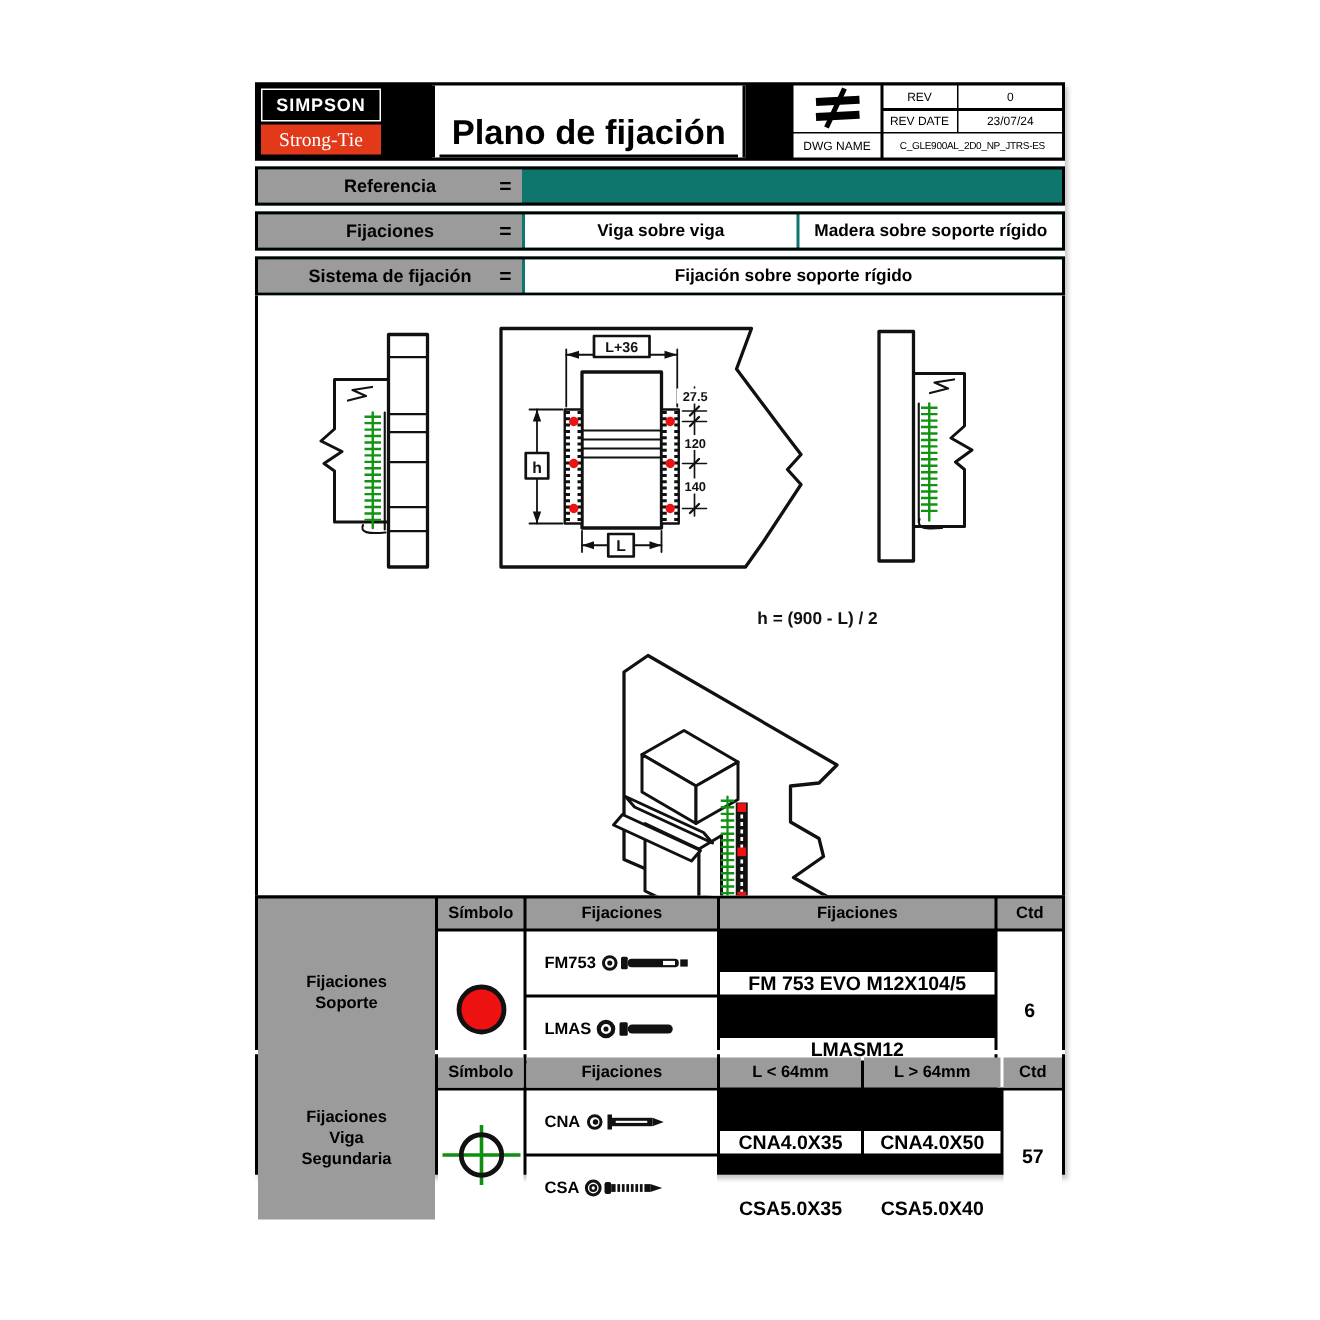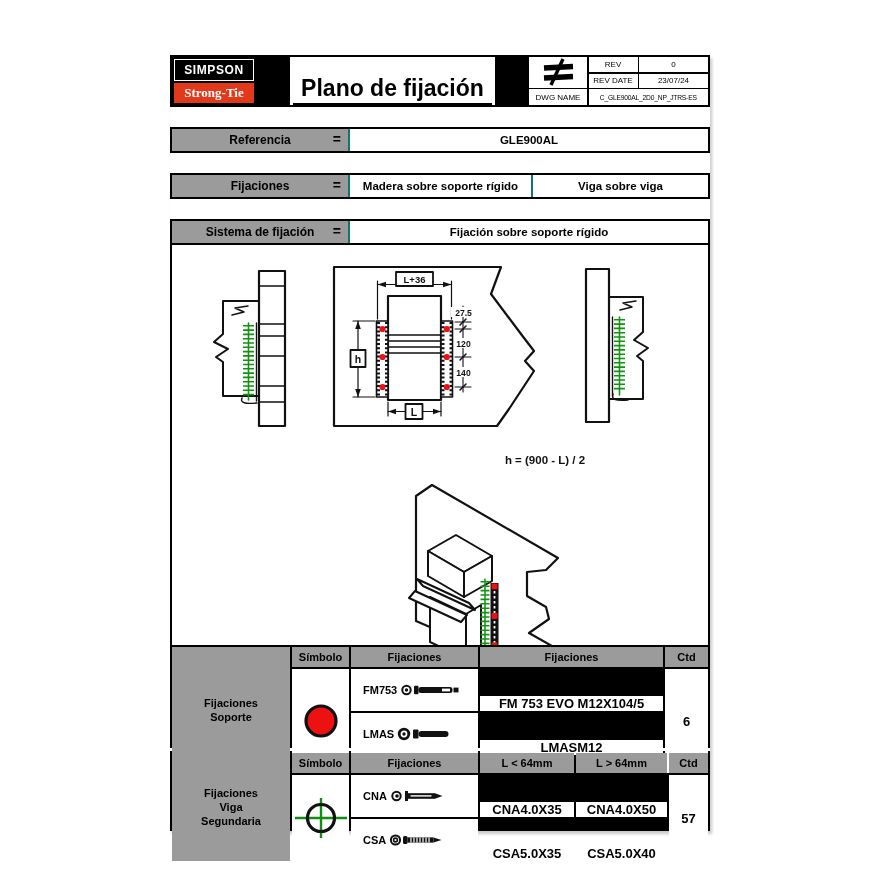--- a/index.html
+++ b/index.html
@@ -12,32 +12,32 @@
     position:absolute;left:170px;top:55px;width:540px;
     box-shadow:2px 3px 3px #c8c8c8;background:#fff;
   }
   
   .hd{display:grid;grid-template-columns:84px 1fr 179px;height:52px;
       border:2.5px solid #000;box-sizing:border-box;background:#000;gap:32px;}
   .logo{display:flex;flex-direction:column;background:#000;padding:2px;box-sizing:border-box;}
   .logo-top{flex:1;background:#000;border:1.5px solid #fff;color:#fff;display:flex;
       align-items:center;justify-content:center;font-weight:bold;font-size:12px;letter-spacing:.6px;}
   .logo-bot{flex:1;margin-top:2px;background:#e2391b;color:#fff;display:flex;align-items:center;
-      justify-content:center;font-family:"Liberation Serif",serif;font-weight:bold;font-size:13px;text-align:center;}
+      justify-content:center;font-family:"Liberation Serif",serif;font-weight:normal;font-size:13px;text-align:center;}
   .titlecell{background:#fff;border-left:2.5px solid #000;border-right:2.5px solid #000;
       display:flex;align-items:center;justify-content:center;}
   .title{font-size:23px;font-weight:bold;border-bottom:2px solid #000;padding:0 8px 1px;white-space:nowrap;margin-top:18px;}
   .revgrid{display:grid;grid-template-columns:58px 49px 1fr;grid-template-rows:15px 14px 1fr;
       background:#000;gap:1.5px;}
   .rc{background:#fff;display:flex;align-items:center;justify-content:center;
       font-weight:normal;font-size:8px;overflow:hidden;}
   .neq{grid-row:1/3;}
   .dwgval{font-size:6.7px;letter-spacing:-.2px;}
   
-  .refrow{display:grid;height:26px;margin-top:20px;border:2.5px solid #000;
+  .refrow{display:grid;height:26px;margin-top:4px;border:2.5px solid #000;
       box-sizing:border-box;background:#0f766e;gap:2px;}
   .r13{grid-template-columns:176px 1fr;}
   .r2{grid-template-columns:176px 181px 1fr;}
   .reflabel{background:#9b9b9b;position:relative;display:flex;align-items:center;
       justify-content:center;font-weight:bold;font-size:12px;}
   .refeq{position:absolute;right:7px;top:50%;transform:translateY(-54%);font-size:14px;font-weight:bold;}
   .refval{background:#fff;display:flex;align-items:center;justify-content:center;
       font-weight:bold;font-size:11.5px;}
   
   .drawing{border-left:2.5px solid #000;border-right:2.5px solid #000;height:400px;
@@ -85,29 +85,28 @@
       <div class="rc">DWG NAME</div>
       <div class="rc dwgval" style="grid-column:2/4">C_GLE900AL_2D0_NP_JTRS-ES</div>
     </div>
   </div>
 
   <div class="refrow r13">
     <div class="reflabel">
       <span>Referencia</span>
       <span class="refeq">=</span>
     </div>
-    <div class="refval">GLE900AL</div>
   </div>
   <div class="refrow r2">
     <div class="reflabel">
       <span>Fijaciones</span>
       <span class="refeq">=</span>
     </div>
+    <div class="refval">Viga sobre viga</div>
     <div class="refval">Madera sobre soporte rígido</div>
-    <div class="refval">Viga sobre viga</div>
   </div>
   <div class="refrow r13">
     <div class="reflabel">
       <span>Sistema de fijación</span>
       <span class="refeq">=</span>
     </div>
     <div class="refval">Fijación sobre soporte rígido</div>
   </div>
 
   <div class="drawing">

